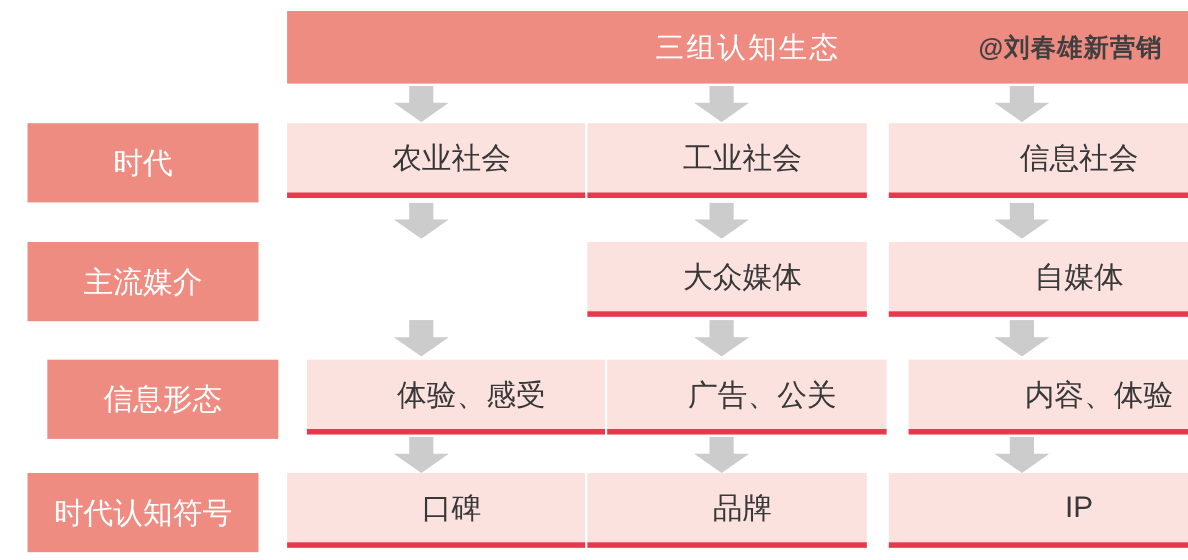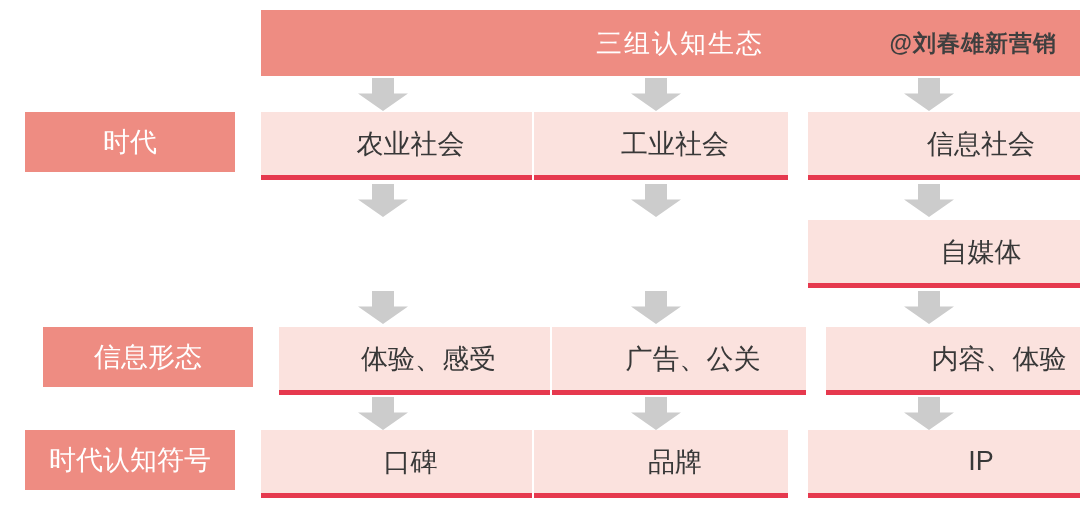--- a/index.html
+++ b/index.html
@@ -36,21 +36,21 @@
     color: #3f3f3f;
     font-size: 23px;
     font-weight: 700;
     letter-spacing: 1px;
   }
 
   
   .row-label {
     position: absolute;
     left: 25px;
-    width: 210px; height: 60px;
+    width: 210px; height: 72px;
     background: #ee8c82;
     color: #ffffff;
     font-size: 27px;
     display: flex;
     align-items: center;
     justify-content: center;
     white-space: nowrap;
   }
 
   
@@ -110,20 +110,22 @@
 
   <div class="row-label r0">时代</div>
   <div class="cell r0 c0">农业社会</div>
   <div class="cell r0 c1">工业社会</div>
   <div class="cell r0 c2">信息社会</div>
 
   <div class="arrow a-gap1 a-col0"></div>
   <div class="arrow a-gap1 a-col1"></div>
   <div class="arrow a-gap1 a-col2"></div>
 
+  <div class="row-label r1">主流媒介</div>
+  <div class="cell r1 c1">大众媒体</div>
   <div class="cell r1 c2">自媒体</div>
 
   <div class="arrow a-gap2 a-col0"></div>
   <div class="arrow a-gap2 a-col1"></div>
   <div class="arrow a-gap2 a-col2"></div>
 
   <div class="row-label r2">信息形态</div>
   <div class="cell r2 c0">体验、感受</div>
   <div class="cell r2 c1">广告、公关</div>
   <div class="cell r2 c2">内容、体验</div>

